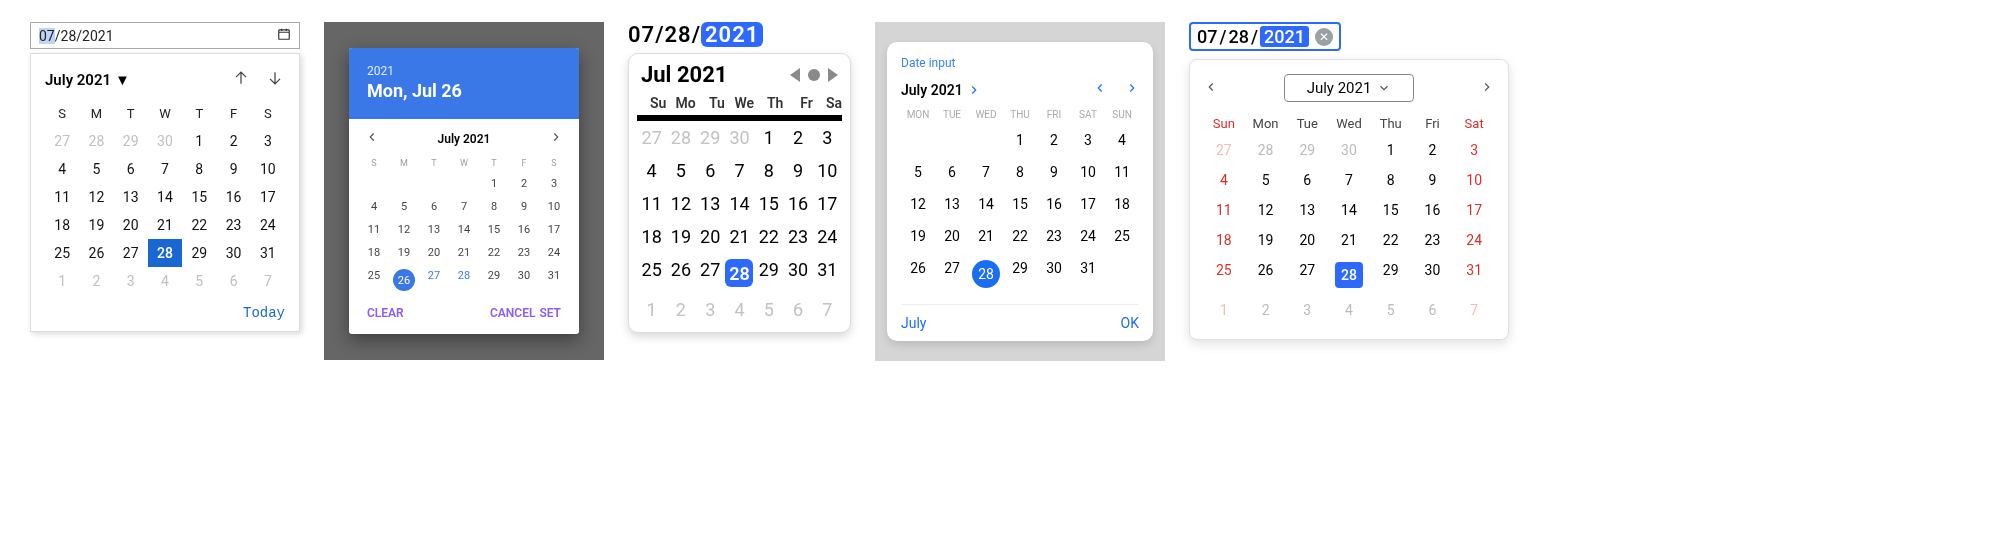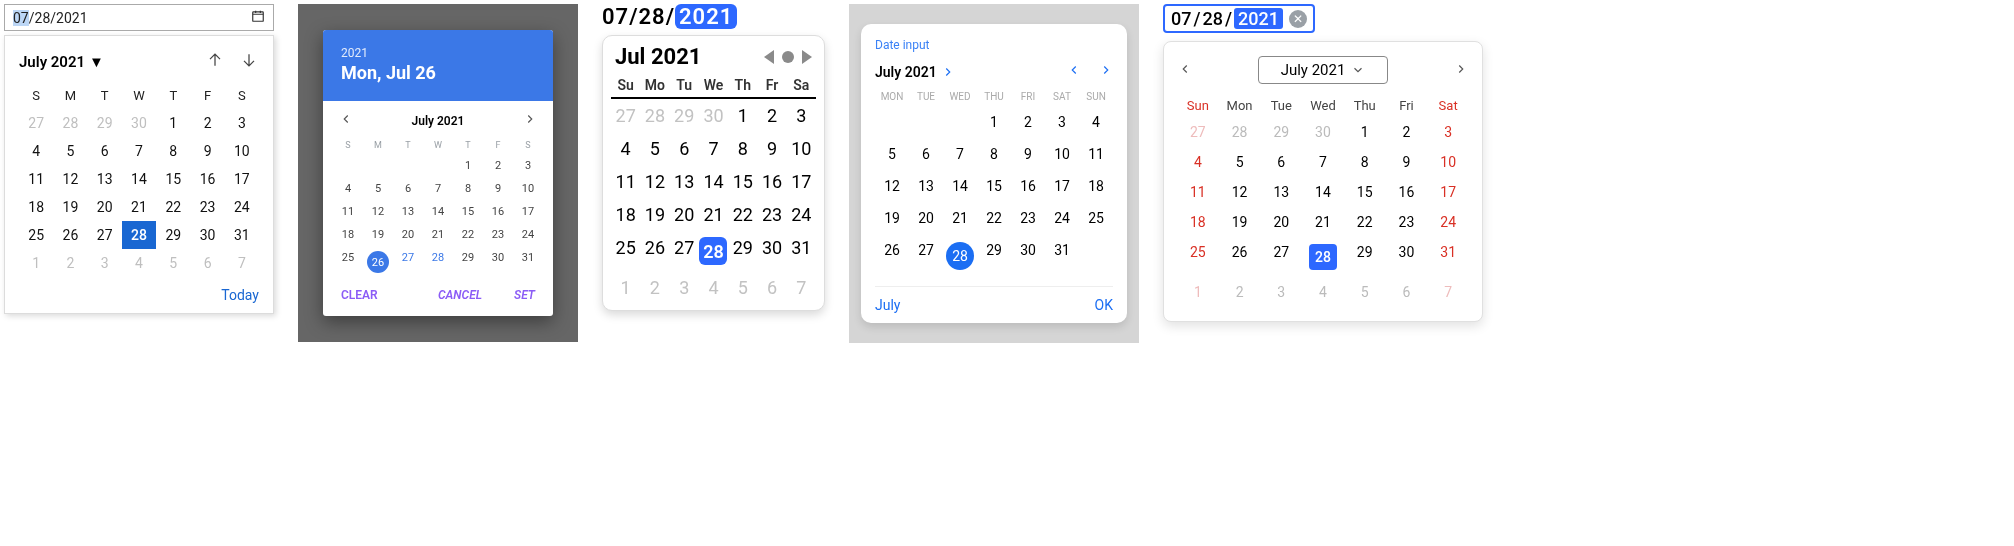--- a/index.html
+++ b/index.html
@@ -5,66 +5,66 @@
   :root{
     --blue:#1a73e8;
     --blue2:#1b6ef3;
     --chrome-blue:#1967d2;
     --grey-border:#d0d0d0;
     --grey-txt:#bbb;
     --red:#d93025;
   }
   *{box-sizing:border-box;font-family:-apple-system,BlinkMacSystemFont,"Segoe UI",Roboto,Helvetica,Arial,sans-serif;}
   body{margin:0;background:#fff;}
-  .stage{display:flex;align-items:flex-start;gap:24px;padding:4px;}
+  .stage{display:flex;align-items:flex-start;gap:24px;padding:22px;margin-left:8px;}
 
   
   .chrome{width:270px;}
   .chrome-input{display:flex;align-items:center;justify-content:space-between;border:1px solid #aaa;padding:4px 8px;font-size:14px;color:#222;}
   .chrome-input .mm{background:#bcd6f5;}
   .chrome-input svg{stroke:#333;}
   .chrome-panel{background:#fff;border:1px solid #dcdcdc;box-shadow:2px 2px 6px rgba(0,0,0,.15);padding:14px 14px 10px;margin-top:4px;}
   .chrome-head{display:flex;align-items:center;justify-content:space-between;margin-bottom:8px;}
   .chrome-head .title{font-weight:600;font-size:15px;display:flex;align-items:center;gap:4px;}
   .chrome-head .nav{display:flex;gap:14px;}
   .chrome-grid{display:grid;grid-template-columns:repeat(7,1fr);text-align:center;}
   .chrome-grid .hd{font-weight:400;font-size:13px;padding:6px 0;color:#222;}
   .chrome-grid .cell{font-size:14px;padding:6px 0;color:#111;cursor:pointer;}
   .chrome-grid .out{color:#bfbfbf;}
   .chrome-grid .sel{background:var(--chrome-blue);color:#fff;font-weight:500;}
-  .chrome-today{text-align:right;color:var(--chrome-blue);font-size:14px;padding-top:10px;cursor:pointer;}
+  .chrome-today{text-align:right;color:var(--chrome-blue);font-size:14px;padding-top:10px;cursor:pointer;font-family:Liberation Mono, monospace;}
 
   
   .android-bg{background:#666;padding:26px 20px;width:280px;display:flex;justify-content:center;}
   .android{width:230px;background:#fff;border-radius:3px;box-shadow:0 6px 18px rgba(0,0,0,.4);overflow:hidden;}
   .android-header{background:#3b78e7;color:#fff;padding:16px 18px 18px;}
   .android-header .yr{font-size:12px;opacity:.85;}
   .android-header .dt{font-size:18px;font-weight:700;margin-top:2px;}
   .android-body{padding:10px 10px 14px;}
   .android-monthrow{display:flex;align-items:center;justify-content:space-between;padding:0 6px 6px;}
   .android-monthrow .title{font-size:12px;font-weight:600;}
   .android-grid{display:grid;grid-template-columns:repeat(7,1fr);text-align:center;}
   .android-grid .hd{font-size:9px;color:#9aa0a6;padding:4px 0;}
   .android-grid .cell{font-size:11px;color:#444;padding:5px 0;cursor:pointer;}
   .android-grid .blue{color:#3b78e7;}
   .android-grid .sel span{display:inline-flex;width:22px;height:22px;border-radius:50%;background:#3b78e7;color:#fff;align-items:center;justify-content:center;}
   .android-actions{display:flex;justify-content:space-between;font-size:12px;font-weight:600;color:#8b5cf6;padding:10px 8px 0;}
-  .android-actions .right{display:flex;gap:32px;font-style:italic;}
+  .android-actions .right{display:flex;gap:4px;}
 
   
   .ios{width:223px;}
   .ios-input{font-size:22px;font-weight:600;letter-spacing:1px;}
   .ios-input .yr{background:#2d68ff;color:#fff;border-radius:6px;padding:0 4px;}
   .ios-panel{background:#fff;border:1px solid #ddd;border-radius:10px;box-shadow:0 4px 10px rgba(0,0,0,.15);margin-top:6px;padding:8px 8px 6px;}
   .ios-head{display:flex;align-items:center;justify-content:space-between;padding:0 4px 4px;}
   .ios-head .title{font-size:22px;font-weight:700;}
   .ios-head .nav{display:flex;gap:8px;align-items:center;color:#8a8a8a;}
   .ios-head .dot{width:12px;height:12px;border-radius:50%;background:#8a8a8a;}
   .ios-grid{display:grid;grid-template-columns:repeat(7,1fr);text-align:center;}
-  .ios-grid .hd{font-size:14px;font-weight:600;border-bottom:2px solid #000000;padding:4px 0;color:#333;}
+  .ios-grid .hd{font-size:14px;font-weight:600;border-bottom:6px solid #000000;padding:4px 0;color:#333;text-align:right;}
   .ios-grid .cell{font-size:18px;padding:6px 0;cursor:pointer;}
   .ios-grid .out{color:#c2c2c2;}
   .ios-grid .sel span{display:inline-flex;width:28px;height:28px;border-radius:6px;background:#2d68ff;color:#fff;align-items:center;justify-content:center;font-weight:600;}
 
   
   .fluent-bg{background:#d5d5d5;padding:20px 12px;width:290px;}
   .fluent{background:#fff;border-radius:10px;box-shadow:0 4px 8px rgba(0,0,0,.12);padding:14px 14px 10px;}
   .fluent-label{font-size:12px;color:#3b82f6;margin-bottom:10px;}
   .fluent-head{display:flex;align-items:center;justify-content:space-between;margin-bottom:6px;}
   .fluent-head .title{font-size:14px;font-weight:600;display:flex;align-items:center;gap:4px;}

